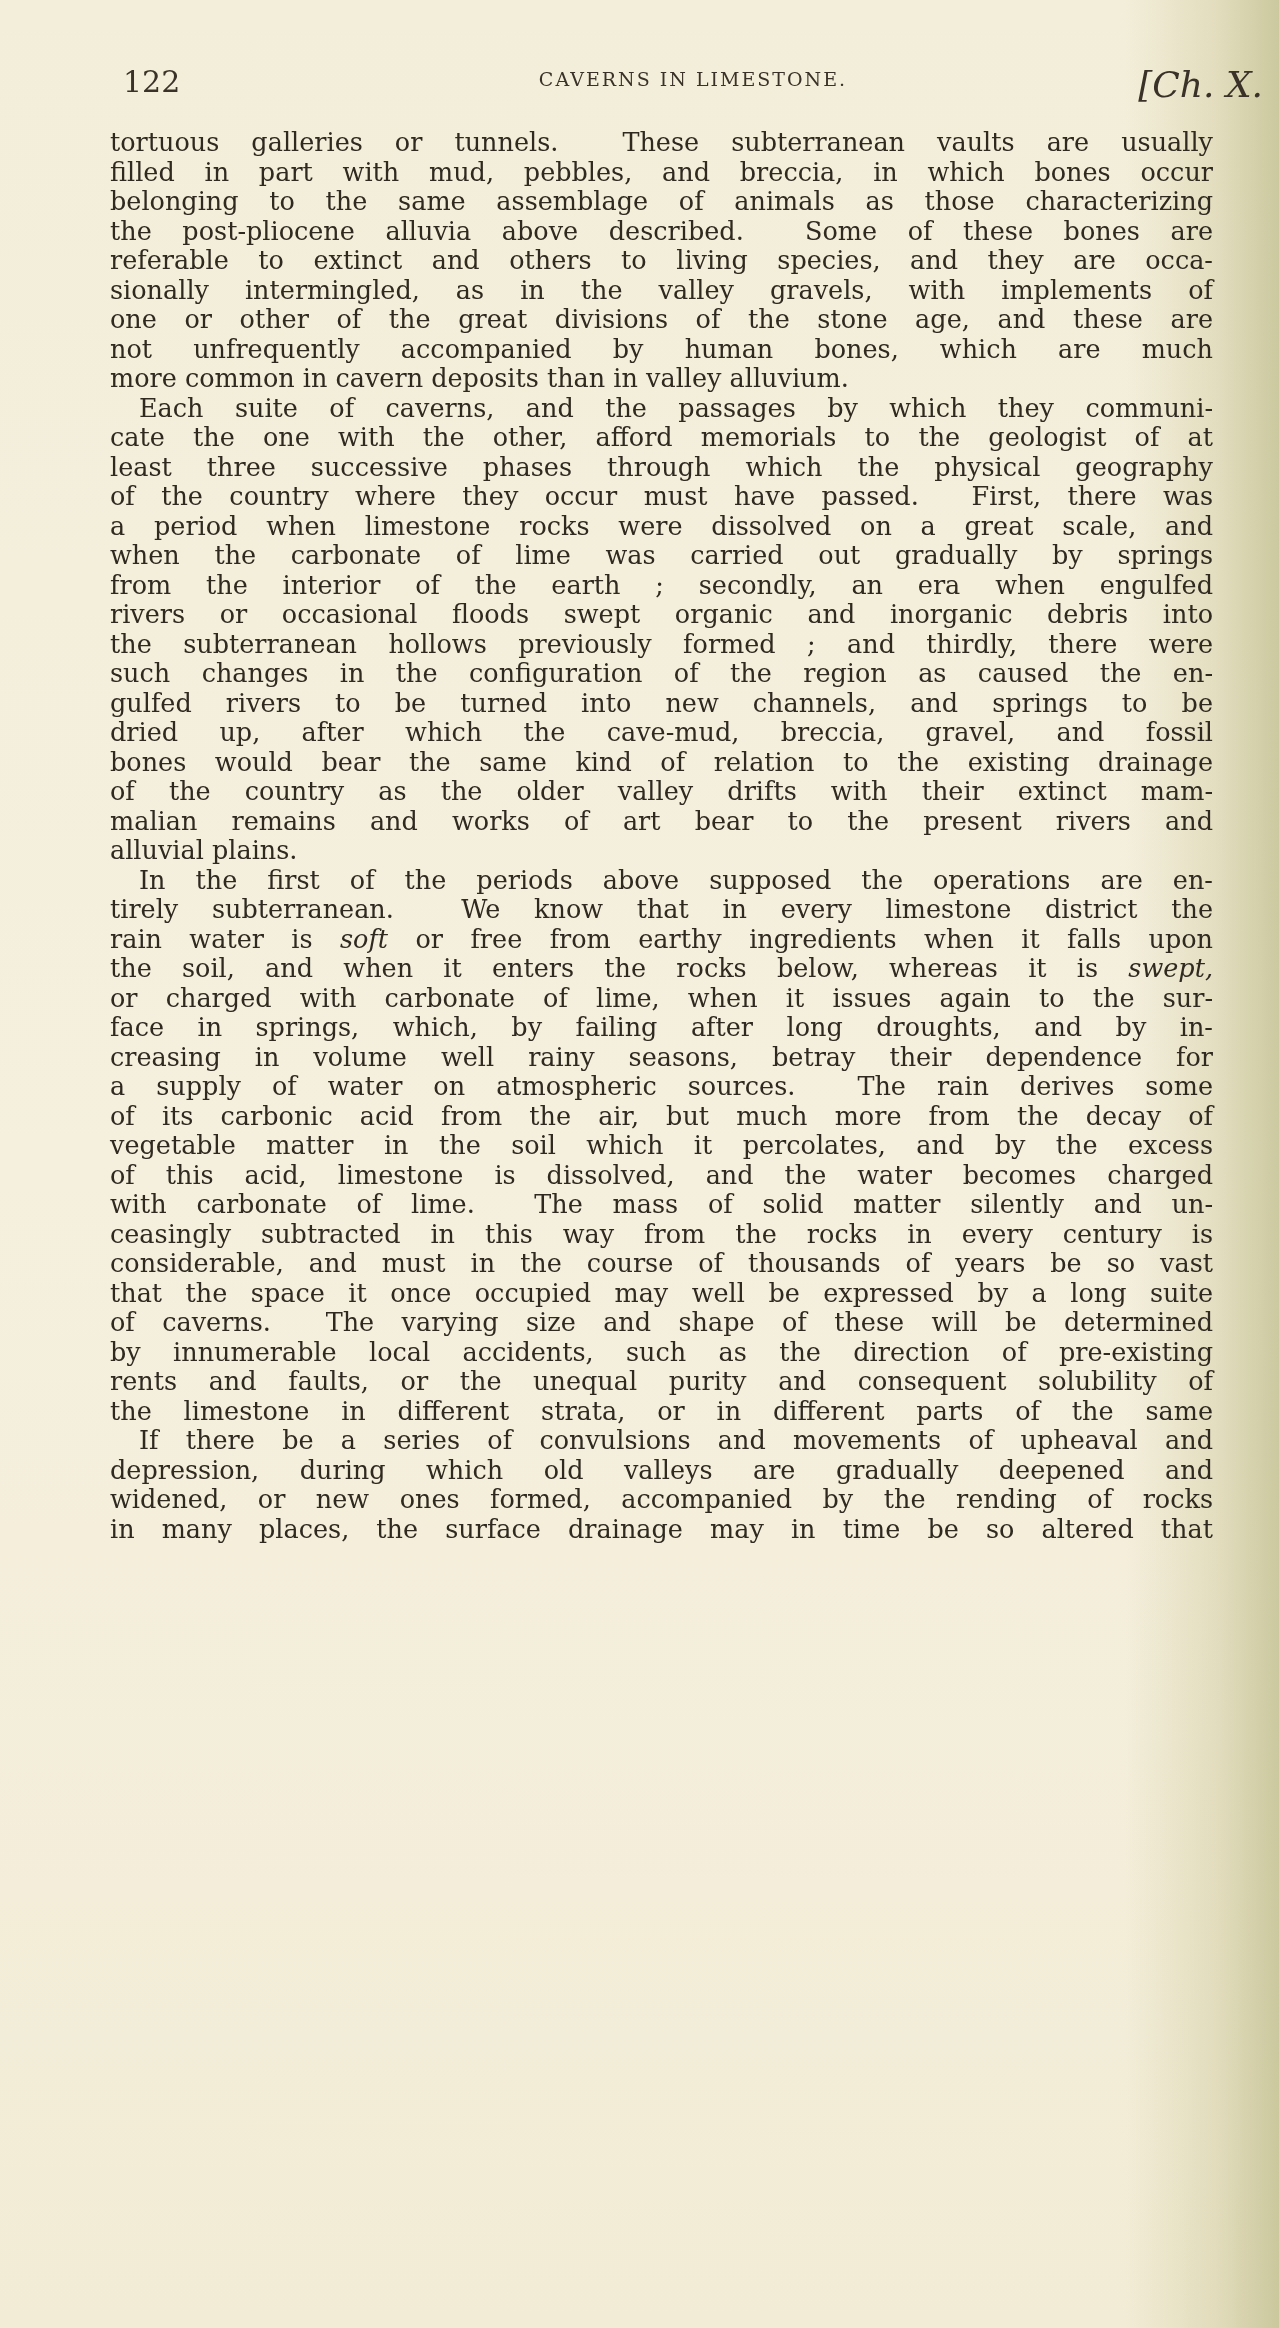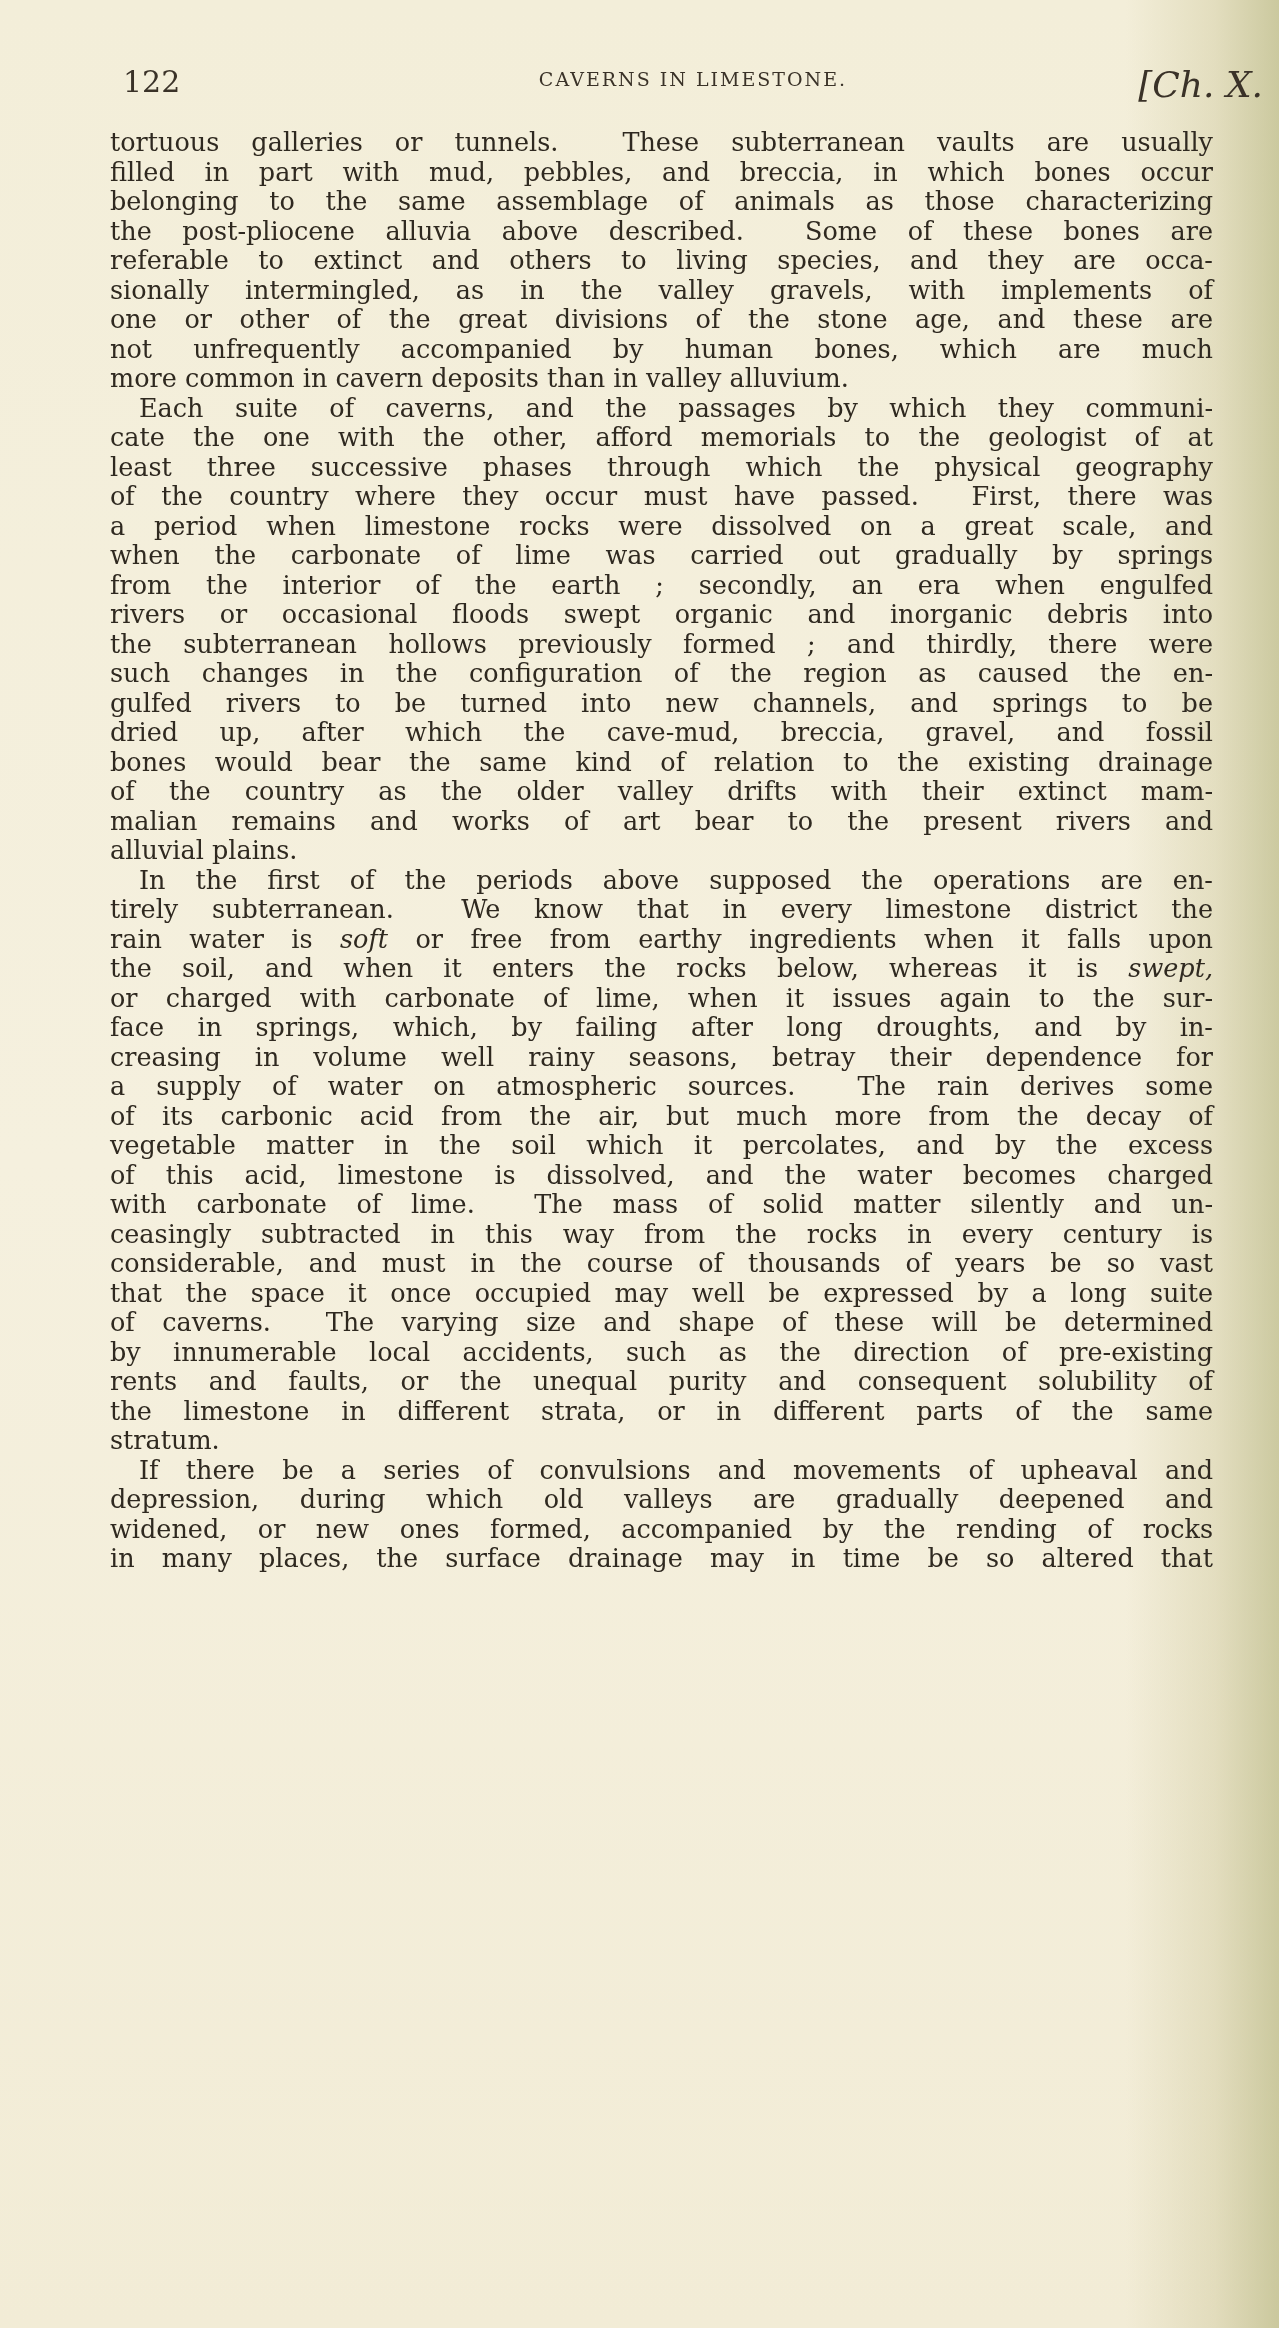--- a/index.html
+++ b/index.html
@@ -137,21 +137,20 @@
         <span class="line">vegetable matter in the soil which it percolates, and by the excess</span>
         <span class="line">of this acid, limestone is dissolved, and the water becomes charged</span>
         <span class="line">with carbonate of lime.&nbsp; The mass of solid matter silently and un-</span>
         <span class="line">ceasingly subtracted in this way from the rocks in every century is</span>
         <span class="line">considerable, and must in the course of thousands of years be so vast</span>
         <span class="line">that the space it once occupied may well be expressed by a long suite</span>
         <span class="line">of caverns.&nbsp; The varying size and shape of these will be determined</span>
         <span class="line">by innumerable local accidents, such as the direction of pre-existing</span>
         <span class="line">rents and faults, or the unequal purity and consequent solubility of</span>
         <span class="line">the limestone in different strata, or in different parts of the same</span>
-        <span class="line last">stratum.</span>
       </div>
       <div>
         <span class="line indent">If there be a series of convulsions and movements of upheaval and</span>
         <span class="line">depression, during which old valleys are gradually deepened and</span>
         <span class="line">widened, or new ones formed, accompanied by the rending of rocks</span>
         <span class="line">in many places, the surface drainage may in time be so altered that</span>
       </div>
     </div>
 </div>
 

